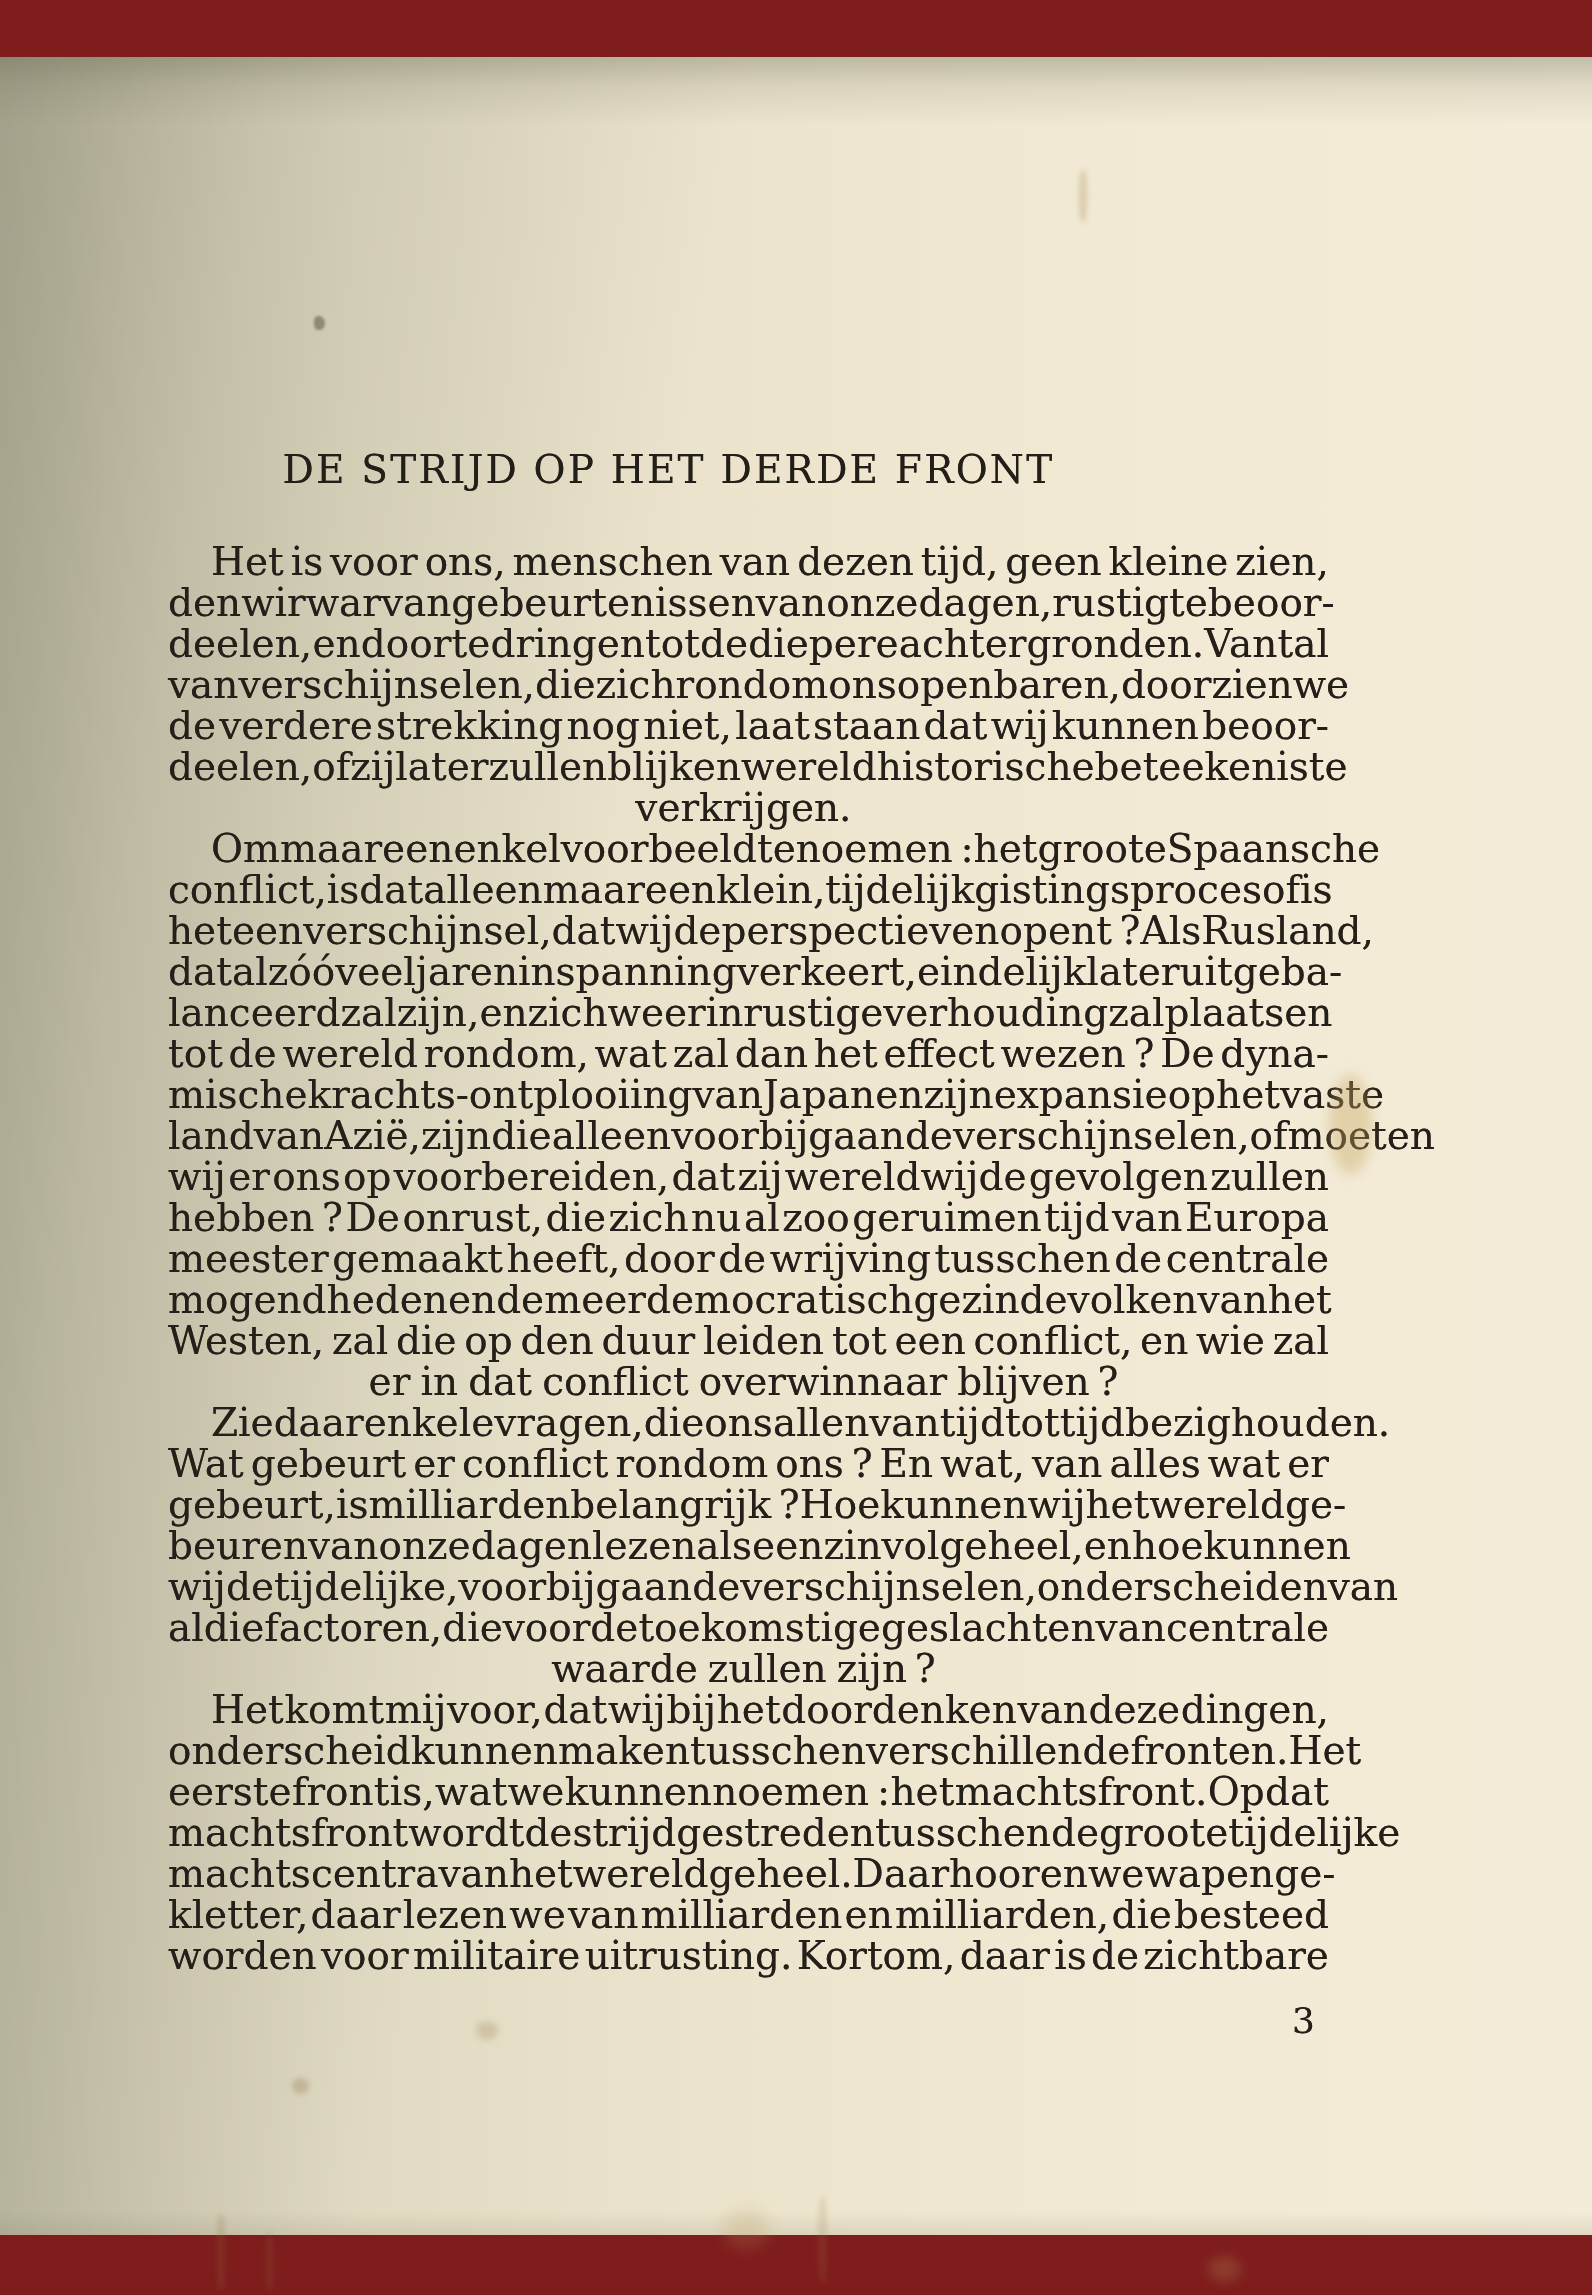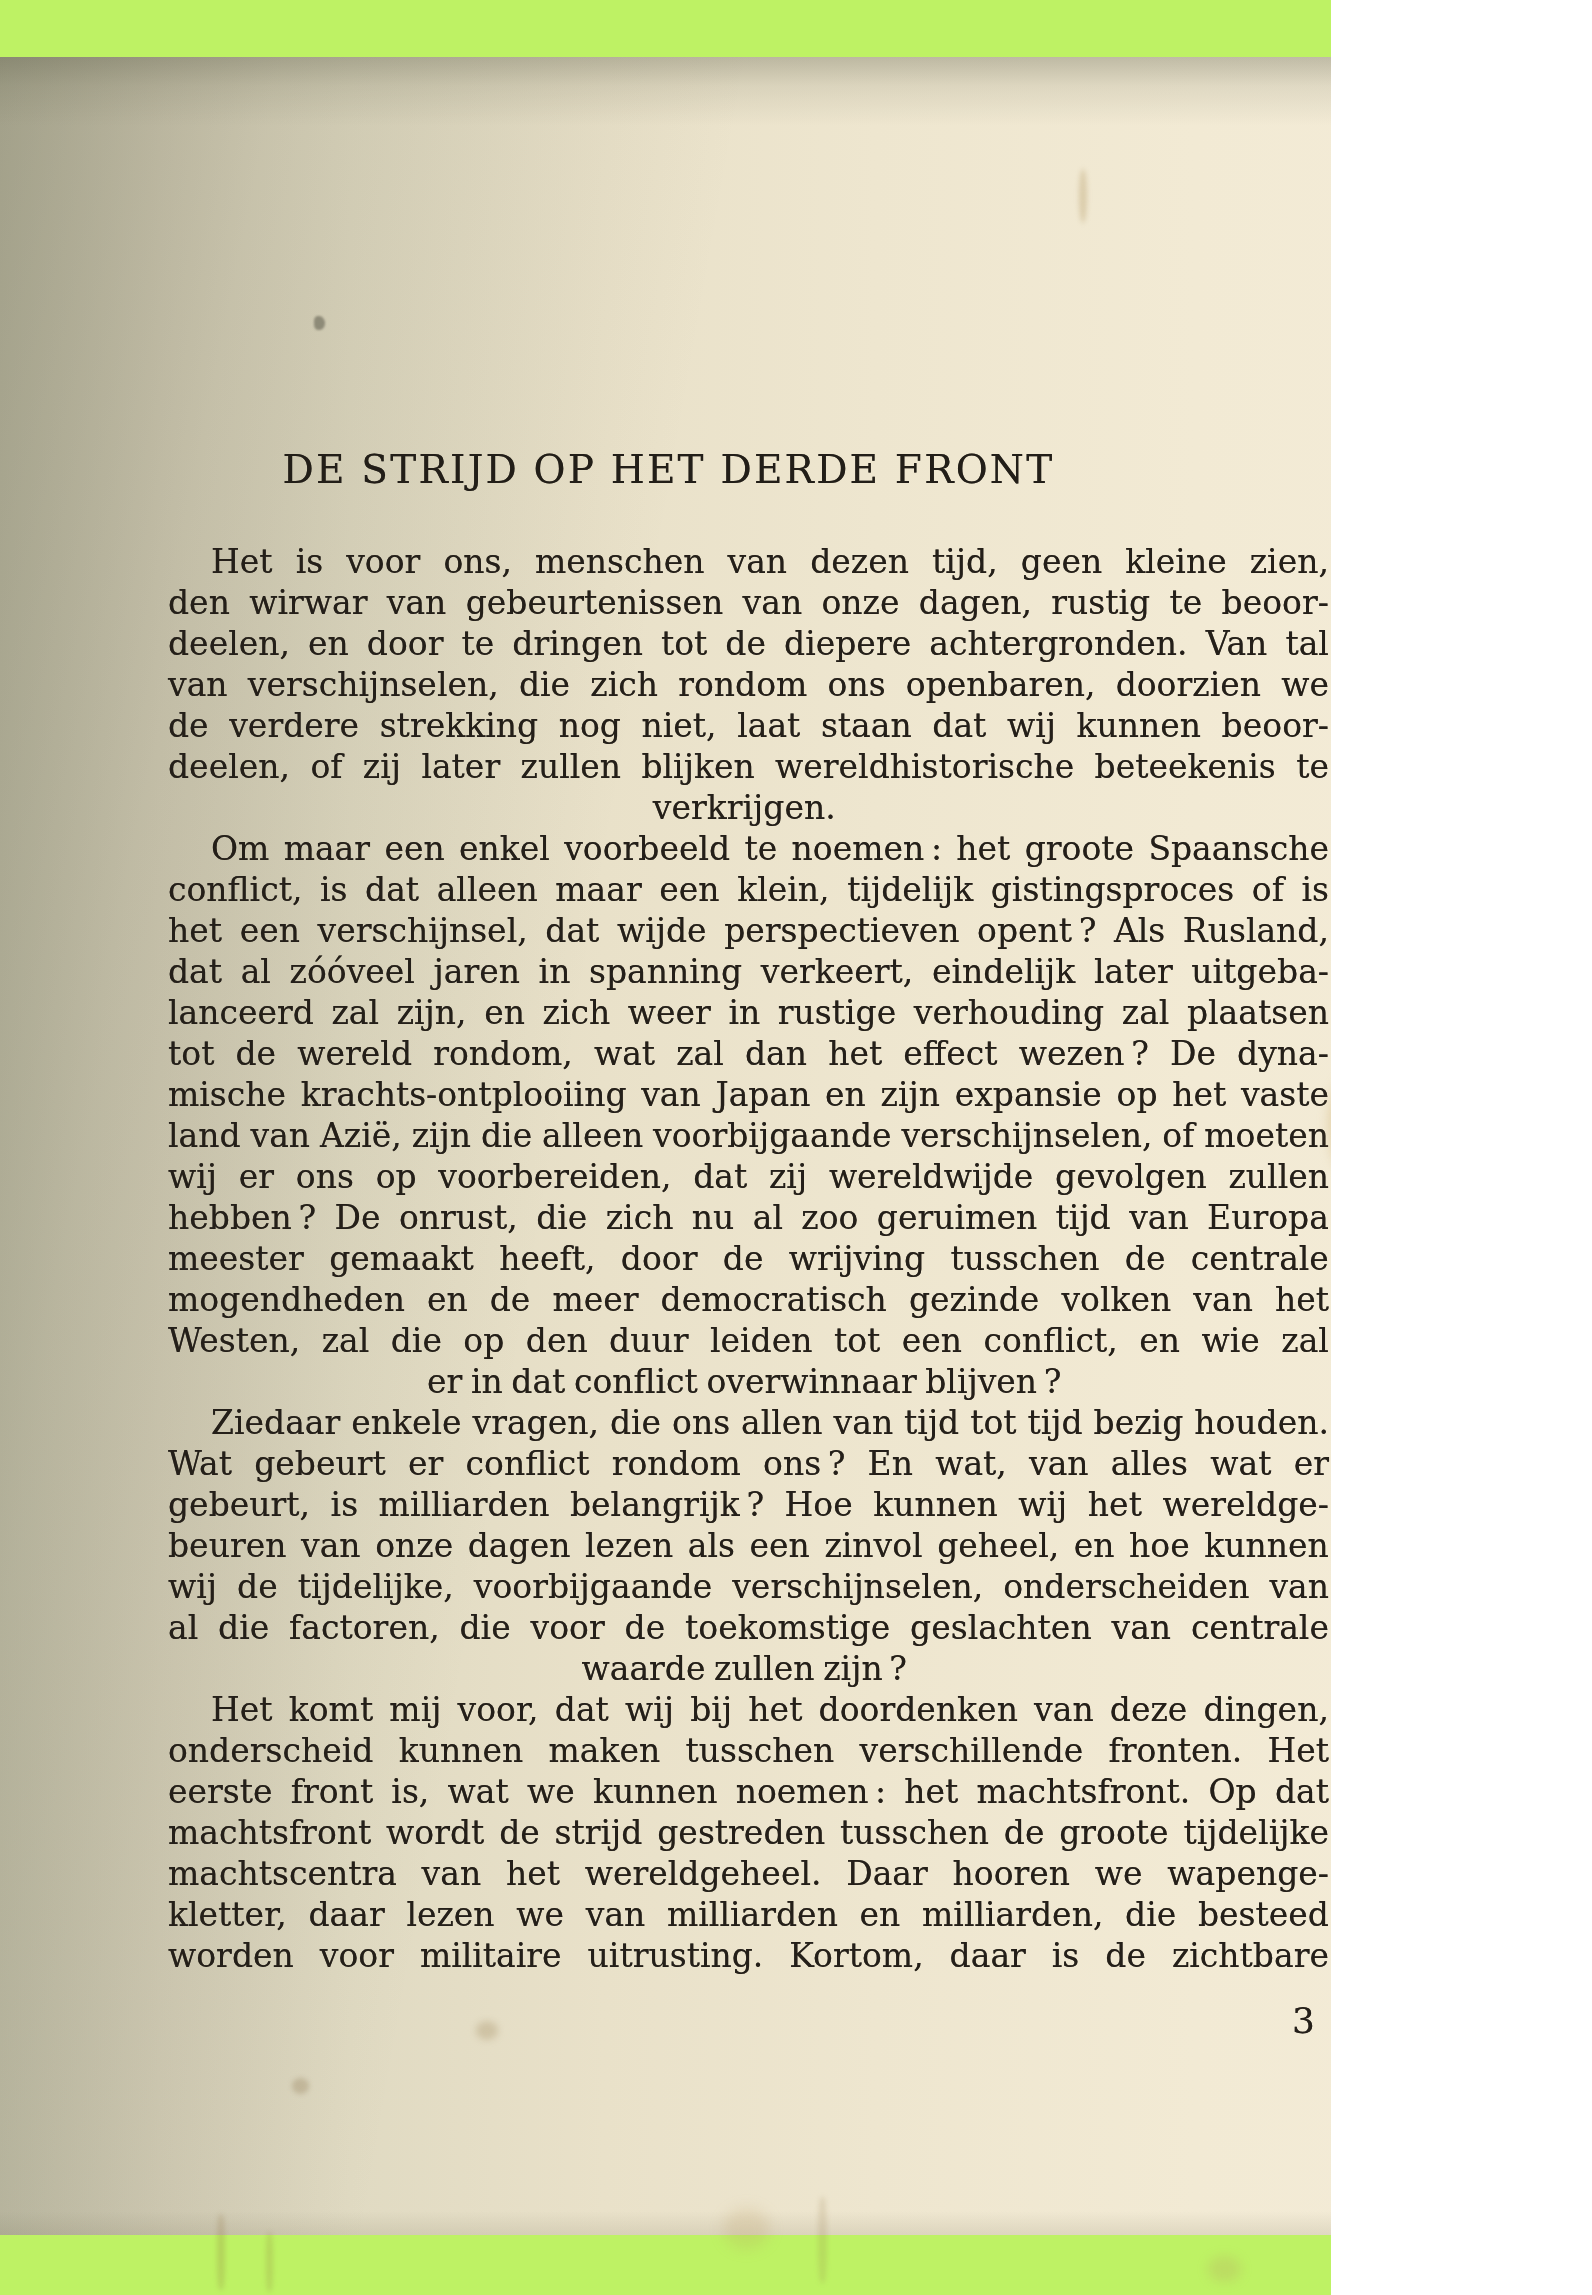--- a/index.html
+++ b/index.html
@@ -1,38 +1,38 @@
 <!DOCTYPE html>
 <html style="font-size:14px"><head>
 <meta charset="utf-8">
 <style>
   html,body{margin:0;padding:0;background:#ffffff;}
   #root{
-    position:relative;width:1331px;height:2295px;overflow:hidden;
-    background:#bef264;
+    position:relative;width:1592px;height:2295px;overflow:hidden;
+    background:#7f1d1d;
     font-family:"DejaVu Serif", "Liberation Serif", serif;
   }
   
   .page{
     position:absolute;left:0;top:57px;width:1592px;height:2178px;
     background:
       linear-gradient(180deg, rgba(86,88,66,.32) 0px, rgba(86,88,66,.12) 29px, rgba(86,88,66,0) 69px),
       linear-gradient(100deg, rgba(96,96,74,.32) 0%, rgba(96,96,74,.15) 14%, rgba(96,96,74,0) 38%),
       linear-gradient(0deg, rgba(125,118,92,.16) 0px, rgba(125,118,92,0) 24px),
       linear-gradient(90deg,#c2bfa8 0%,#d3cdb6 10%,#e0dac2 22%,#e9e1c9 38%,#eee6cf 55%,#f2ead4 75%,#f4ecd8 100%);
   }
   .title{
     position:absolute;left:168px;top:390px;width:1161px;box-sizing:border-box;
     padding-right:160px;text-align:center;white-space:nowrap;
     font-size:39px;font-weight:normal;letter-spacing:2.2px;margin:0;
     color:#221e18;text-shadow:0 0 0.4px rgba(35,30,22,.75);
   }
   .text{
     position:absolute;left:168px;top:484px;width:1161px;
-    font-size:33px;color:#241f19;
+    font-size:39px;color:#241f19;
   }
   .line{display:flex;justify-content:space-between;height:41px;white-space:pre;}
   .line.indent{padding-left:43px;}
   .line.last{justify-content:center;}
   .line.last .w{margin-right:.26em;}
   .w{line-height:41px;text-shadow:0 0 0.5px rgba(35,30,22,.7);}
   .folio{
     position:absolute;left:1292px;top:1943px;font-size:36px;color:#241f19;
     text-shadow:0 0 0.4px rgba(35,30,22,.7);
   }

